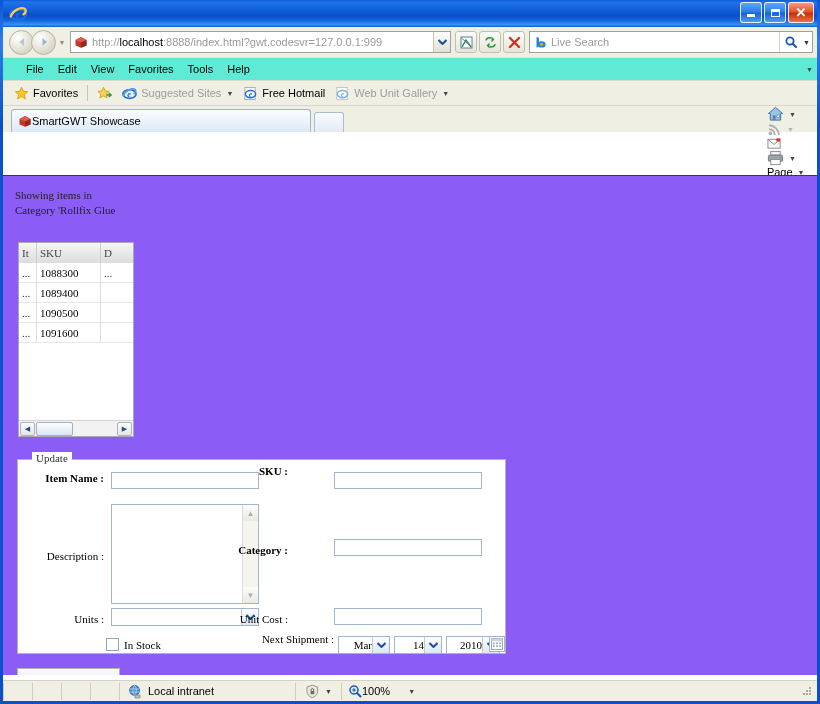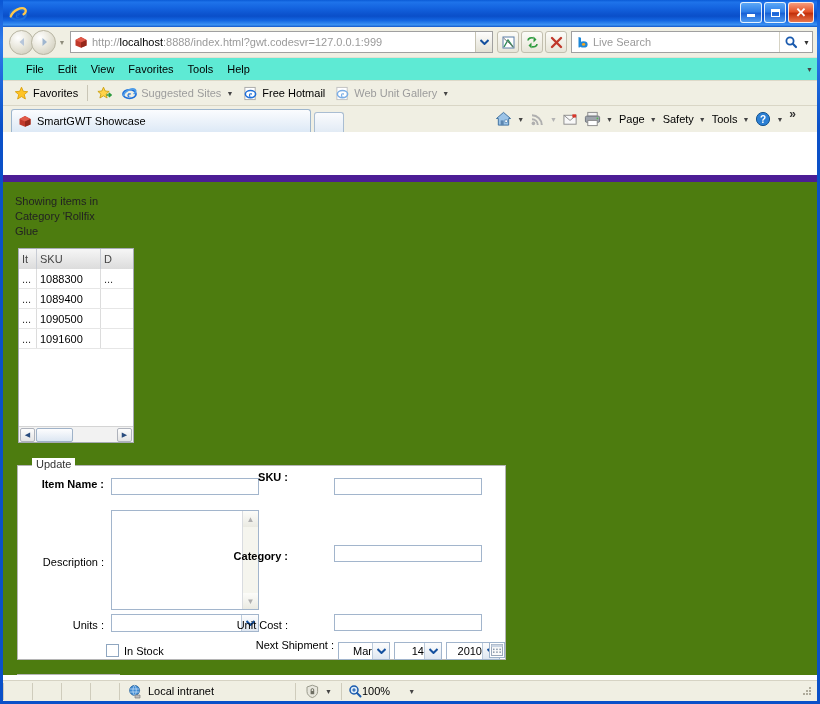--- a/index.html
+++ b/index.html
@@ -82,21 +82,21 @@
     display:flex; align-items:center; justify-content:center;
   }
   .tb-btn {
     width:22px; height:22px; margin-left:2px;
     background:linear-gradient(to bottom,#FCFCF8,#E7E5D8);
     border:1px solid #C2BFAF; border-radius:3px;
     display:flex; align-items:center; justify-content:center;
     flex:0 0 auto;
   }
   #searchbox {
-    width:242px; height:22px; background:#fff; border:1px solid #A0A0A0;
+    width:284px; height:22px; background:#fff; border:1px solid #A0A0A0;
     display:flex; align-items:center; margin-left:4px; flex:0 0 auto;
   }
   #search-icon { width:15px; height:15px; margin:0 3px 0 3px; }
   #search-ph { flex:1; color:#9a9a9a; font-size:11px; }
   #search-go {
     width:22px; height:20px; display:flex; align-items:center; justify-content:center;
     border-left:1px solid #D6D3C4;
   }
   #search-dd { width:11px; height:20px; display:flex; align-items:center; justify-content:center; color:#333; font-size:7px; }
 
@@ -123,35 +123,36 @@
   #tabbar {
     height:26px; background:#F0EFE3; display:flex; align-items:flex-end;
     padding-left:8px; position:relative;
   }
   .tab {
     width:300px; height:23px; display:flex; align-items:center;
     background:linear-gradient(to bottom,#FBFCFE,#DDE9F6);
     border:1px solid #9DB6CE; border-bottom:none;
     border-radius:3px 3px 0 0; padding-left:6px;
   }
-  .tab .lbl { margin-left:5px; font-size:11px; color:#000; }
+  .tab .lbl { font-size:11px; color:#000; }
   .newtab {
     width:30px; height:20px; margin-left:3px;
     background:linear-gradient(to bottom,#FAFBFD,#E2EBF5);
     border:1px solid #A9BDD2; border-bottom:none; border-radius:3px 3px 0 0;
   }
-  #cmdbar { margin-left:auto; display:flex; align-items:center; height:26px; padding-right:18px; }
+  #cmdbar { margin-left:auto; display:flex; align-items:flex-start; height:26px; padding-right:4px;flex-direction:column; }
   .cmd { display:flex; align-items:center; padding:0 3px; font-size:11px; color:#000; }
   #chev { font-size:12px; color:#333; padding:0 3px; align-self:flex-start; margin-top:1px; font-weight:bold; }
 
   
   #page {
     position:absolute; left:0; top:148px; right:0; bottom:26px;
-    background:#4d7c0f; border-top:7px solid #4c1d95;
+    background:#8b5cf6; border-top:1px solid #4c1d95;
     overflow:hidden;
+    font-family:Liberation Serif, serif;
   }
   #showing-label {
     position:absolute; left:12px; top:12px; width:105px;
     font-size:11px; color:#222; line-height:15px;
   }
 
   
   #grid {
     position:absolute; left:15px; top:66px; width:116px; height:195px;
     border:1px solid #A7ABB5; background:#fff;

